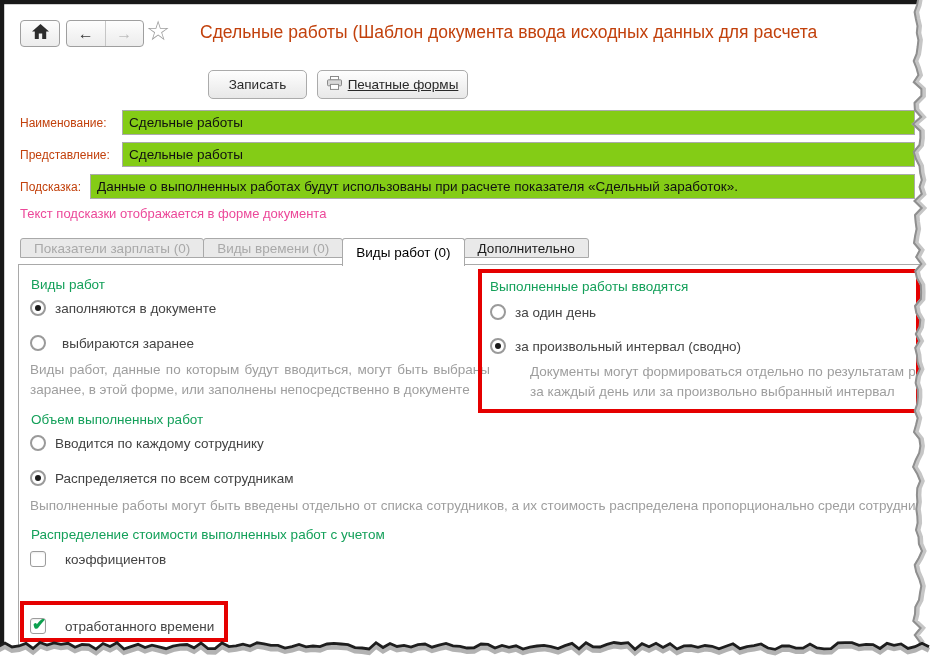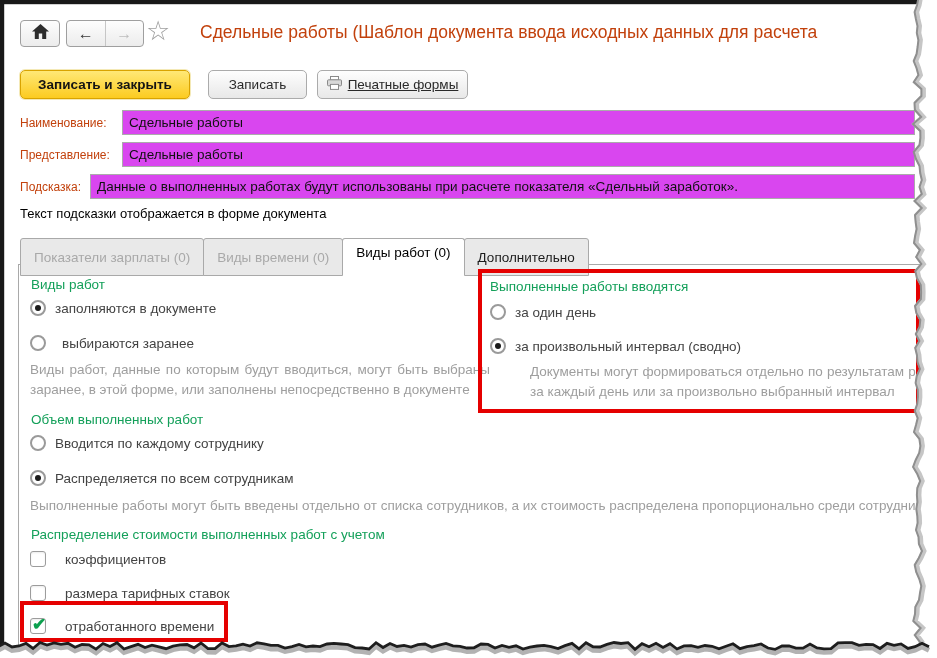--- a/index.html
+++ b/index.html
@@ -35,29 +35,29 @@
     background:linear-gradient(#ffe877,#fccb20); border:1px solid #d9a300;
     box-shadow:0 0 0 1px #f4e9b6;
   }
   .btn-gray { background:linear-gradient(#fefefe,#e8e8e8); border:1px solid #ababab; color:#2a2a2a; }
   .btn-save { left:208px; width:99px; }
   .btn-print { left:317px; width:151px; gap:6px;text-decoration:underline; }
 
   
   .fld-label { position:absolute; font-size:12px; color:#c2410c; }
   .fld-input {
-    position:absolute; height:25px; border:1px solid #ababab; background:#d946ef;
+    position:absolute; height:25px; border:1px solid #ababab; background:#84cc16;
     font-family:"Liberation Sans", sans-serif; font-size:13.5px; color:#111; padding:0 6px; outline:none;
   }
-  .hint-note { position:absolute; left:20px; top:206px; font-size:13px; color:#000000; }
+  .hint-note { position:absolute; left:20px; top:206px; font-size:13px; color:#ec4899; }
 
   
   .tabs { position:absolute; left:20px; top:238px; height:27px; display:flex; align-items:flex-start; z-index:6; }
   .tab {
-    height:38px; padding:0 13px; font-size:13.5px; display:flex; align-items:center;
+    height:20px; padding:0 13px; font-size:13.5px; display:flex; align-items:center;
     background:#e9e9e9; border:1px solid #a9a9a9; border-radius:3px 3px 0 0; margin-right:-1px; cursor:default;
   }
   .tab.disabled { color:#a9a9a9; }
   .tab.active { background:#fff; height:28px; border-bottom:none; position:relative; z-index:7; color:#000; }
 
   .panel {
     position:absolute; left:18px; top:264px; width:919px; height:394px;
     border-top:1px solid #a9a9a9; border-left:1px solid #a9a9a9; background:#fff;
   }
 
@@ -109,21 +109,20 @@
     <div class="nav-half back">
       <span>←</span>
     </div>
     <div class="nav-half fwd">
       <span>→</span>
     </div>
   </div>
   <div class="star">☆</div>
   <div class="win-title">Сдельные работы (Шаблон документа ввода исходных данных для расчета</div>
 
-  <div class="cmd-btn btn-yellow">Записать и закрыть</div>
   <div class="cmd-btn btn-gray btn-save">Записать</div>
   <div class="cmd-btn btn-gray btn-print">
     <span>
       <svg width="15" height="14" viewBox="0 0 15 14">
         <rect x="3.5" y="0.5" width="8" height="3.5" fill="#fff" stroke="#8a8a8a"></rect>
         <rect x="0.5" y="3.8" width="14" height="6" rx="1" fill="#d8d8d8" stroke="#8a8a8a"></rect>
         <rect x="3.5" y="8.4" width="8" height="5" fill="#fff" stroke="#8a8a8a"></rect>
       </svg>
     </span>
     <span>Печатные формы</span>
@@ -169,24 +168,20 @@
     <span class="radio checked"></span>
     <span class="opt-label">Распределяется по всем сотрудникам</span>
   </div>
   <div class="note single" style="left:30px; top:496px; width:890px;">Выполненные работы могут быть введены отдельно от списка сотрудников, а их стоимость распределена пропорционально среди сотрудников</div>
 
   <div class="grp-header" style="left:31px; top:527px;">Распределение стоимости выполненных работ с учетом</div>
   <div class="cb-row" style="left:30px; top:550px;">
     <span class="checkbox"></span>
     <span class="cb-label">коэффициентов</span>
   </div>
-  <div class="cb-row" style="left:30px; top:584px;">
-    <span class="checkbox"></span>
-    <span class="cb-label">размера тарифных ставок</span>
-  </div>
   <div class="cb-row" style="left:30px; top:617px;">
     <span class="checkbox checked">
         <span class="tick">✔</span>
       </span>
     <span class="cb-label">отработанного времени</span>
   </div>
 
   <div class="grp-header" style="left:490px; top:279px;">Выполненные работы вводятся</div>
   <div class="opt-row" style="left:490px; top:303px;">
     <span class="radio"></span>

